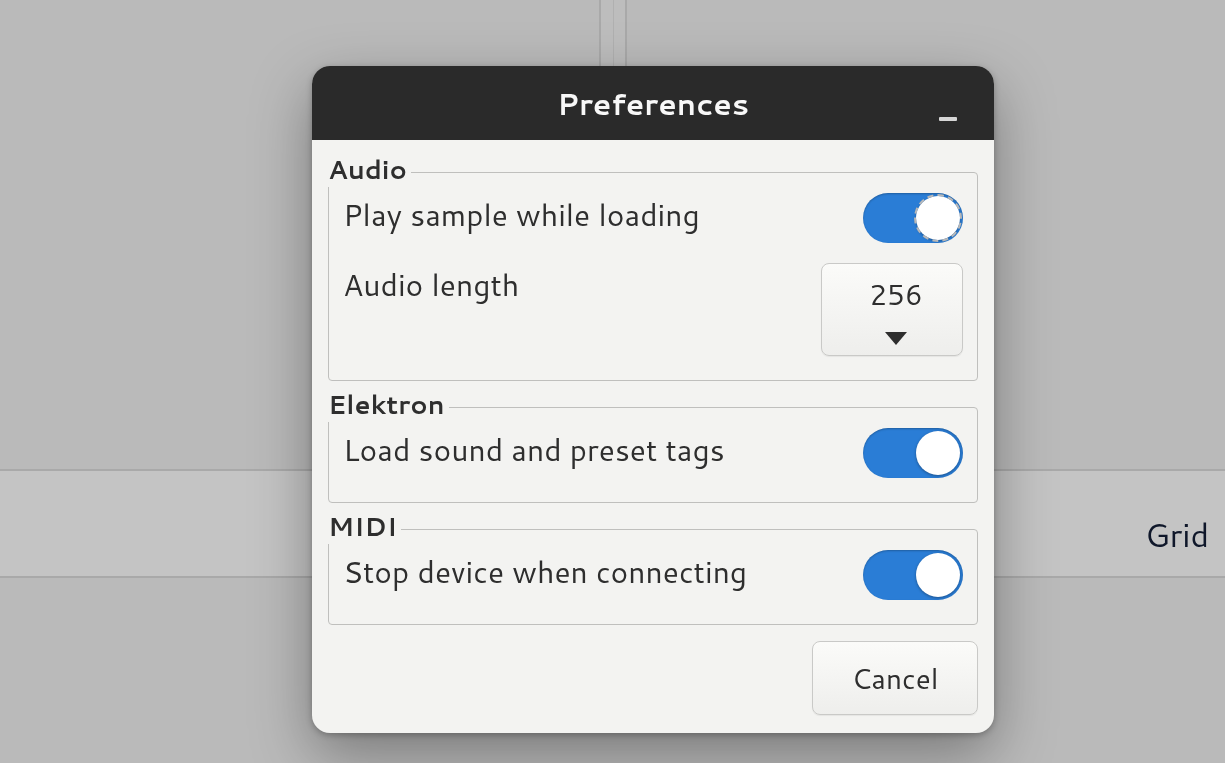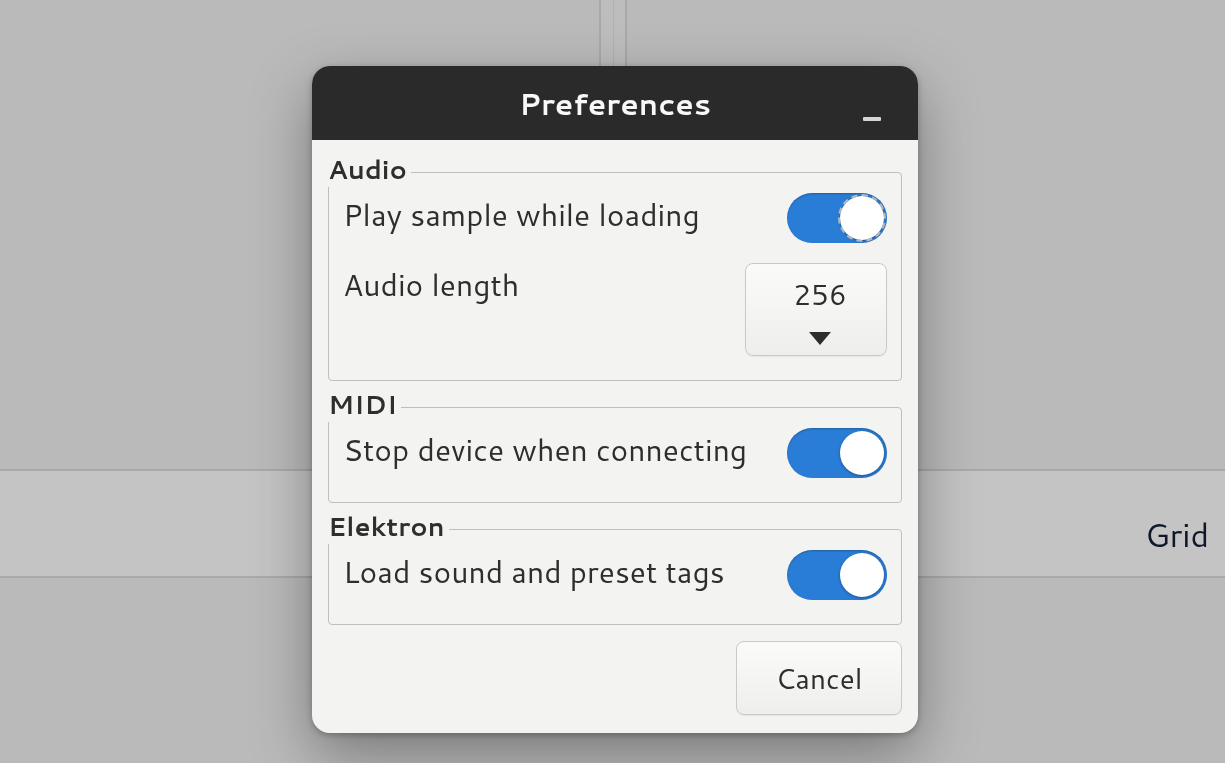--- a/index.html
+++ b/index.html
@@ -51,21 +51,21 @@
     position: absolute;
     right: 16px; top: 512px;
     font-size: 32px;
     color: #0f172a;
   }
 
   
   .dialog {
     position: absolute;
     left: 312px; top: 66px;
-    width: 606px;
+    width: 682px;
     background: var(--bg-dialog);
     border-radius: 18px;
     box-shadow: 0 22px 60px rgba(0,0,0,0.35), 0 2px 6px rgba(0,0,0,0.25);
     overflow: hidden;
   }
   .titlebar {
     background: var(--bg-titlebar);
     height: 74px;
     display: flex;
     align-items: center;
@@ -225,39 +225,39 @@
       <div class="row">
         <div class="row-label">Audio length</div>
         <div class="dropdown">
           <span>256</span>
           <span class="caret"></span>
         </div>
       </div>
     </div>
 
     <div class="fieldset">
+      <div class="legend">Elektron</div>
+
+      <div class="row">
+        <div class="row-label">Load sound and preset tags</div>
+        <div class="toggle">
+          <div class="knob"></div>
+        </div>
+      </div>
+    </div>
+
+    <div class="fieldset">
       <div class="legend">MIDI</div>
 
       <div class="row">
         <div class="row-label">Stop device when connecting</div>
         <div class="toggle">
           <div class="knob"></div>
         </div>
       </div>
     </div>
 
-    <div class="fieldset">
-      <div class="legend">Elektron</div>
-
-      <div class="row">
-        <div class="row-label">Load sound and preset tags</div>
-        <div class="toggle">
-          <div class="knob"></div>
-        </div>
-      </div>
-    </div>
-
     <div class="button-row">
       <div class="btn">Cancel</div>
     </div>
 
   </div>
 </div>
 
 </body></html>

